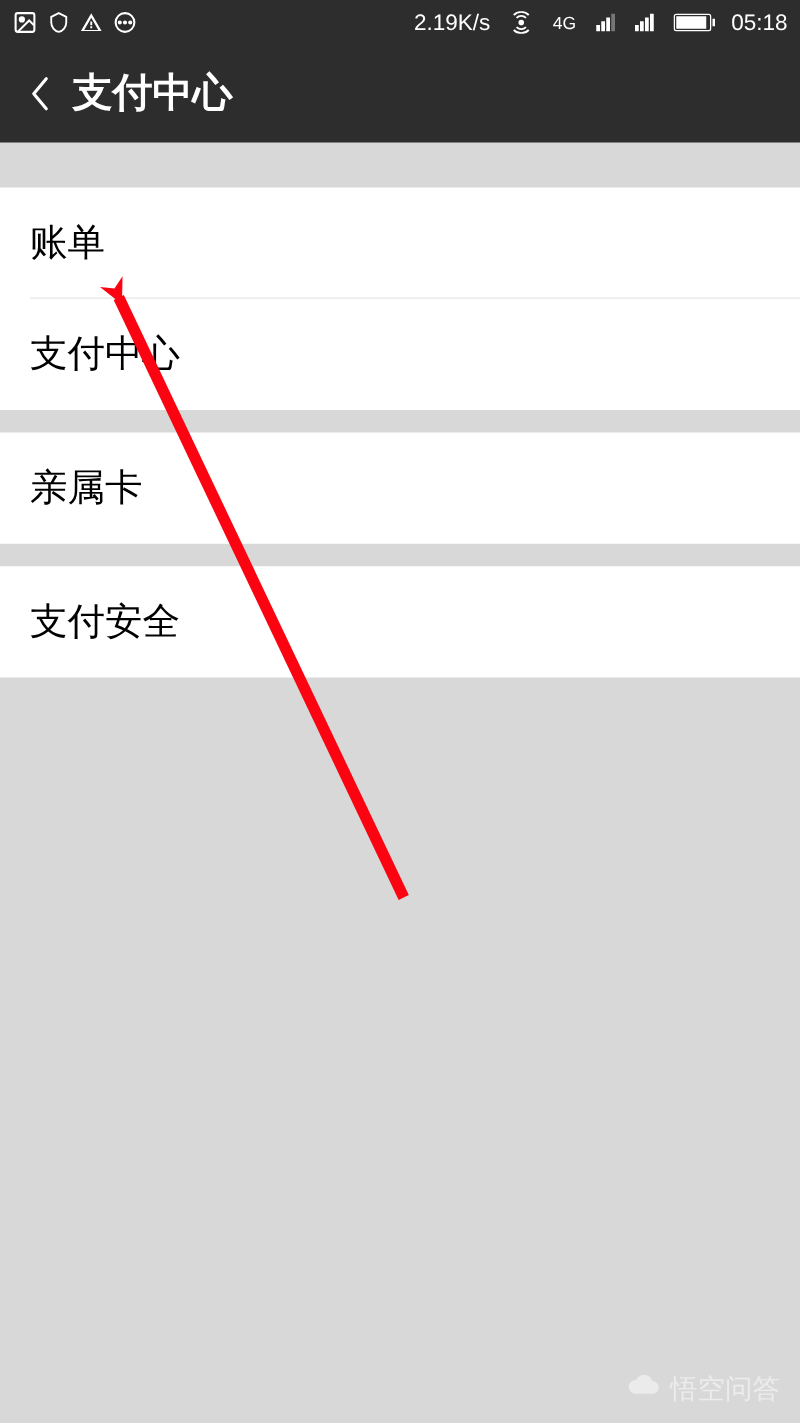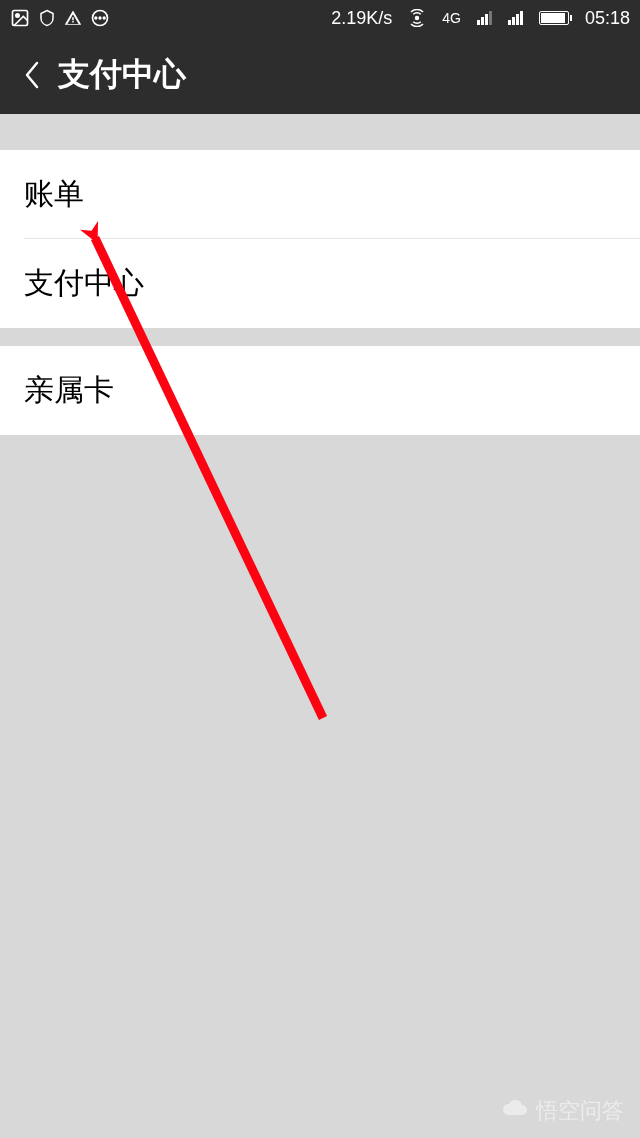--- a/index.html
+++ b/index.html
@@ -191,20 +191,23 @@
     </div>
   </div>
 
   <div class="group">
     <div class="list-item">
       <span>亲属卡</span>
     </div>
   </div>
 
   <div class="group">
+    <div class="list-item">
+      <span>支付安全</span>
+    </div>
   </div>
 </div>
 
 <svg class="arrow-annot" width="640" height="1138">
   <defs>
     <marker id="ah" markerWidth="20" markerHeight="20" refX="6" refY="10" orient="auto" markerUnits="userSpaceOnUse">
       <path d="M0,10 L20,0 L14,10 L20,20 Z" fill="#fb0311"></path>
     </marker>
   </defs>
   <line x1="323" y1="718" x2="95" y2="238" stroke="#fb0311" stroke-width="9" marker-end="url(#ah)"></line>

